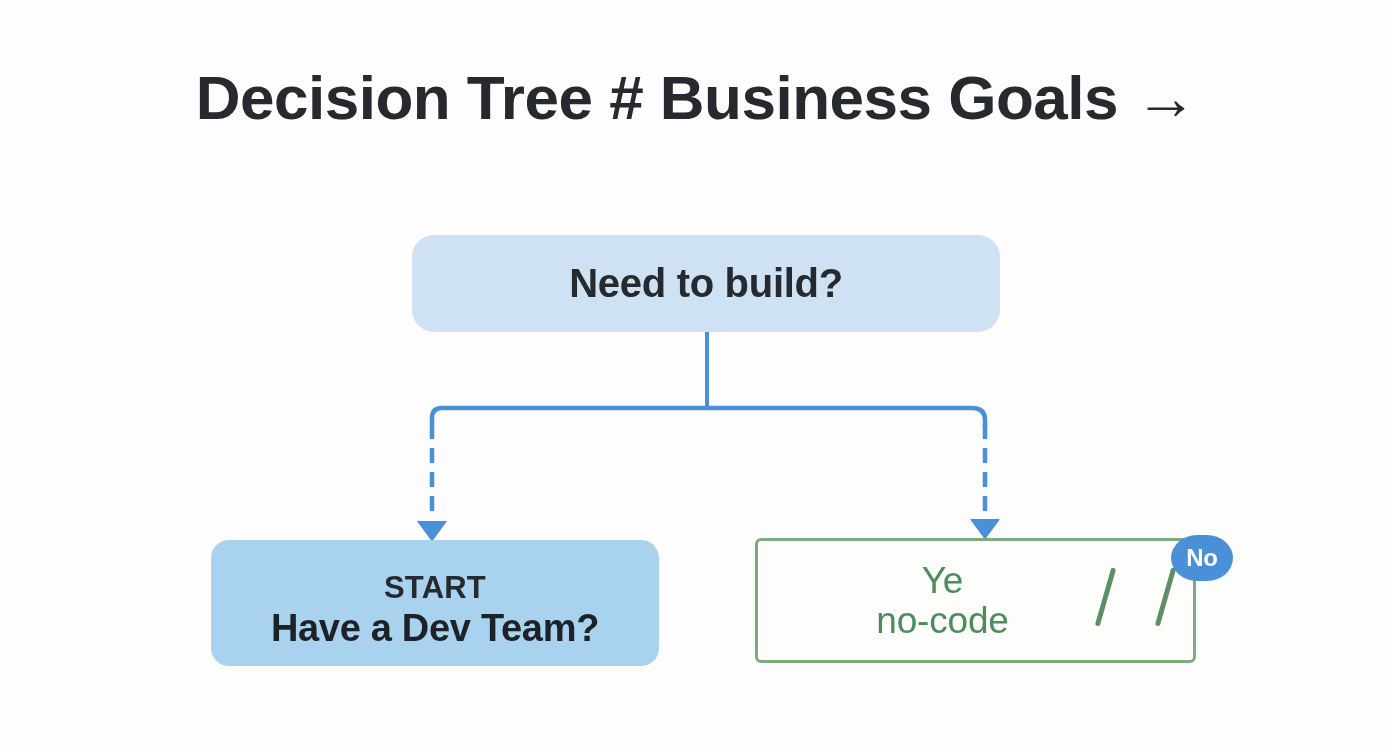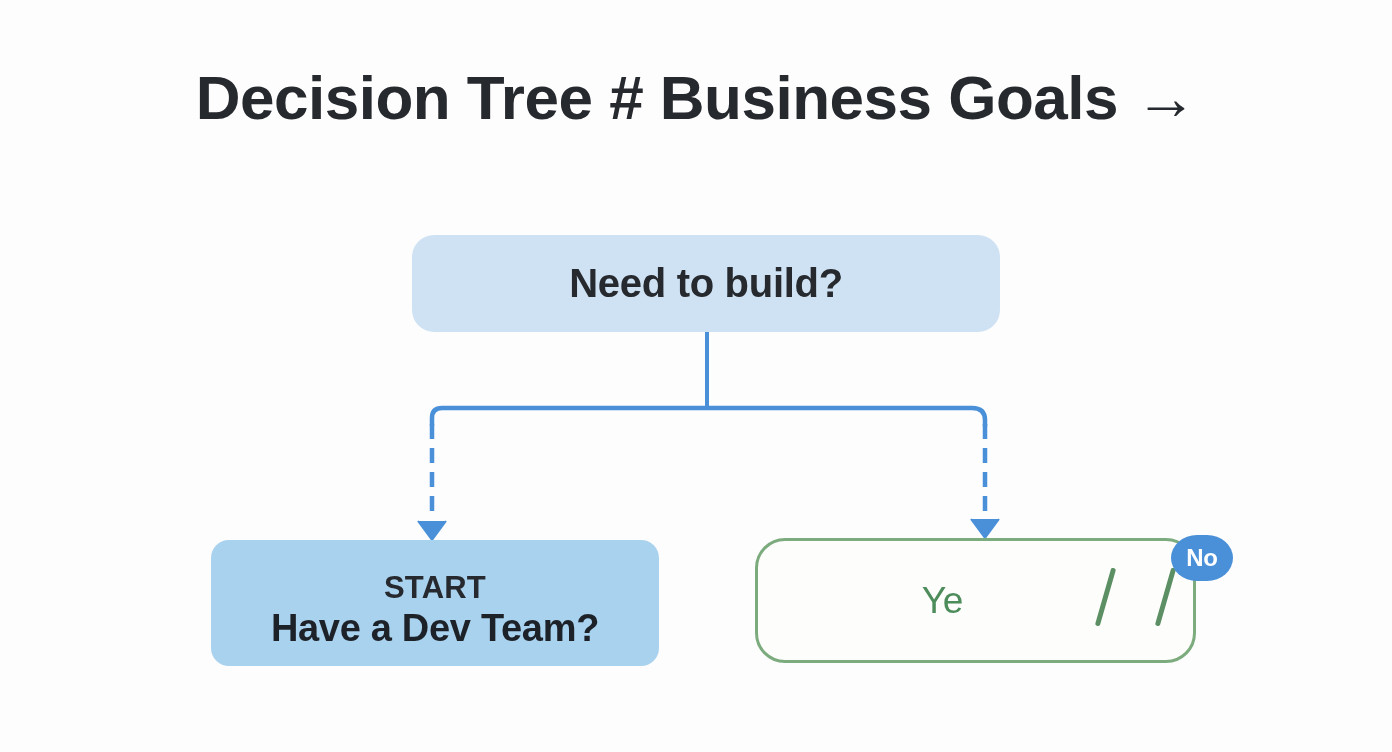--- a/index.html
+++ b/index.html
@@ -94,21 +94,21 @@
     letter-spacing: -0.3px;
   }
 
   #node-right {
     left: 755px;
     top: 538px;
     width: 441px;
     height: 125px;
     background: #fdfdfb;
     border: 3px solid #7cab7e;
-    border-radius: 30px;
+    border-radius: 6px;
   }
   #node-right .right-inner {
     position: relative;
     width: 100%;
     height: 100%;
     display: flex;
     flex-direction: column;
     align-items: center;
     justify-content: center;
     padding-right: 66px;
@@ -214,20 +214,21 @@
   </div>
 
   <div class="node" id="node-left">
     <div class="node-line-1">START</div>
     <div class="node-line-2">Have a Dev Team?</div>
   </div>
 
   <div class="node" id="node-right">
     <div class="right-inner">
       <div class="node-line-1">Ye</div>
+      <div class="node-line-2">no-code</div>
     </div>
     <div class="slash-marks">
       <span class="s1"></span>
       <span class="s2"></span>
     </div>
   </div>
 
   <div id="badge-no">
     <div class="tail"></div>
     <div class="bubble">

